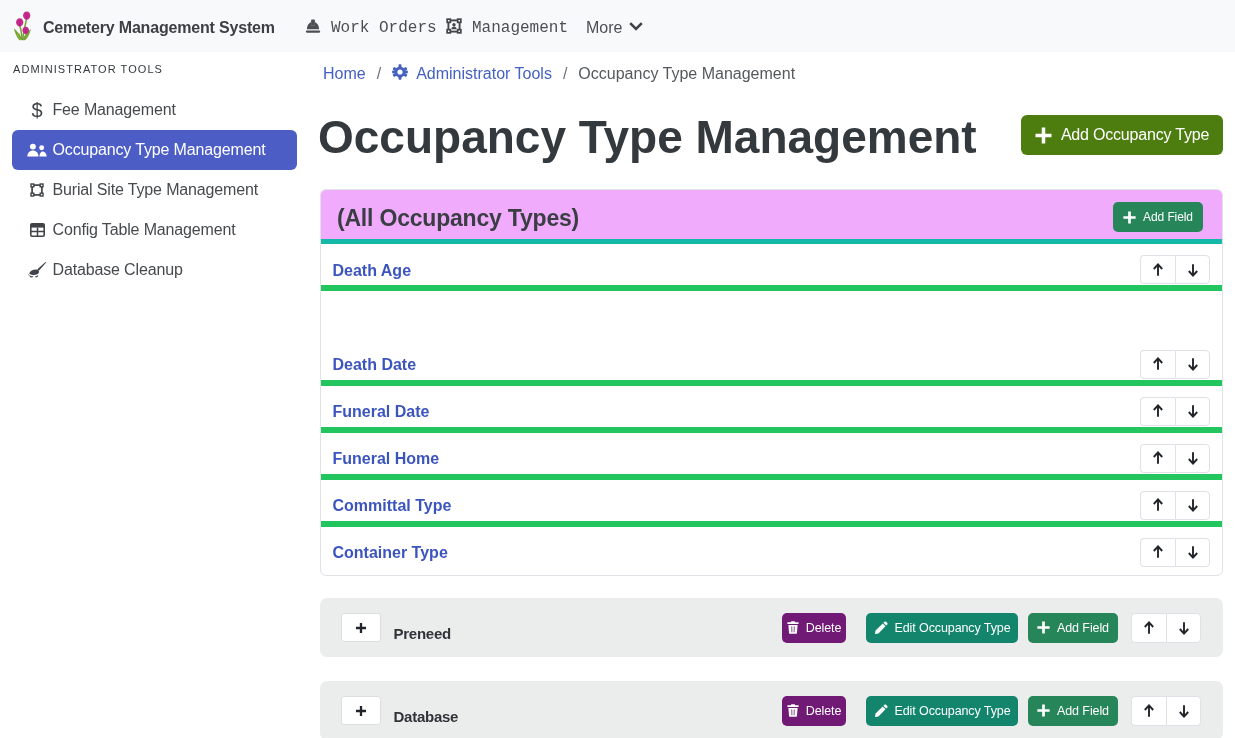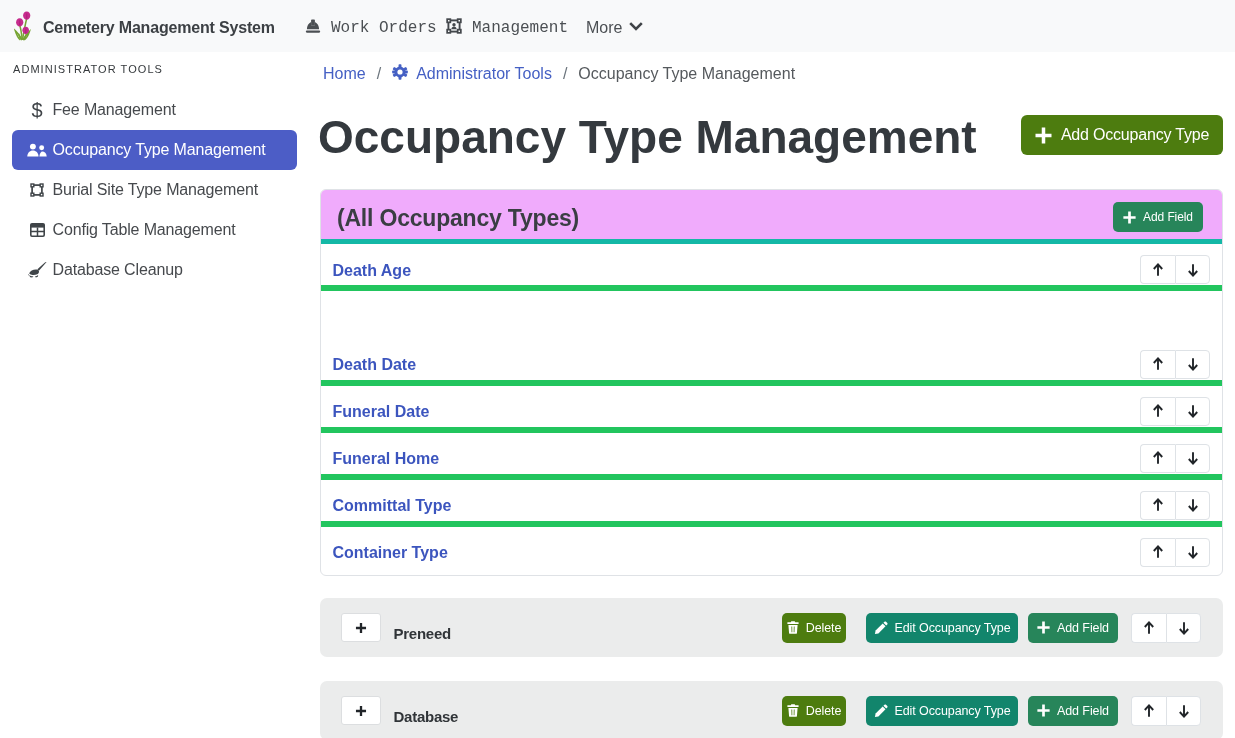--- a/index.html
+++ b/index.html
@@ -64,21 +64,21 @@
 
 
 .secbar { position:absolute; left:320px; width:903px; height:59px; background:#ebecec;
   border-radius:7px; }
 .expbtn { position:absolute; left:21px; top:15.7px; width:40px; height:29px; background:#fff;
   border:1px solid #dcdee0; border-radius:3px; display:flex; align-items:center; justify-content:center; }
 .secttl { position:absolute; left:73.5px; top:19px; font-size:15px; font-weight:bold;
   color:#303438; letter-spacing:-0.25px;margin-top:8px; }
 .sbtn { position:absolute; top:15px; height:30px; border-radius:5px; font-size:12.5px; letter-spacing:-0.1px; }
 .sbtn svg { margin-right:7px; }
-.del { left:462px; width:64px; background:#4d7c0f; }
+.del { left:462px; width:64px; background:#701a75; }
 .edit { left:546px; width:152px; background:#12856c; }
 .addf { left:708px; width:90px; background:#27855a; }
 .secbar .updown { left:811px; top:15px; }
 .secbar .udbtn { width:35px; height:30px; }
 </style>
 </head>
 <body>
 <div id="navbar">
   <svg class="abs" style="left:14px;top:11px" width="17" height="30" viewBox="0 0 17 30">
     <g stroke="#76a432" stroke-width="1.5" fill="none">

